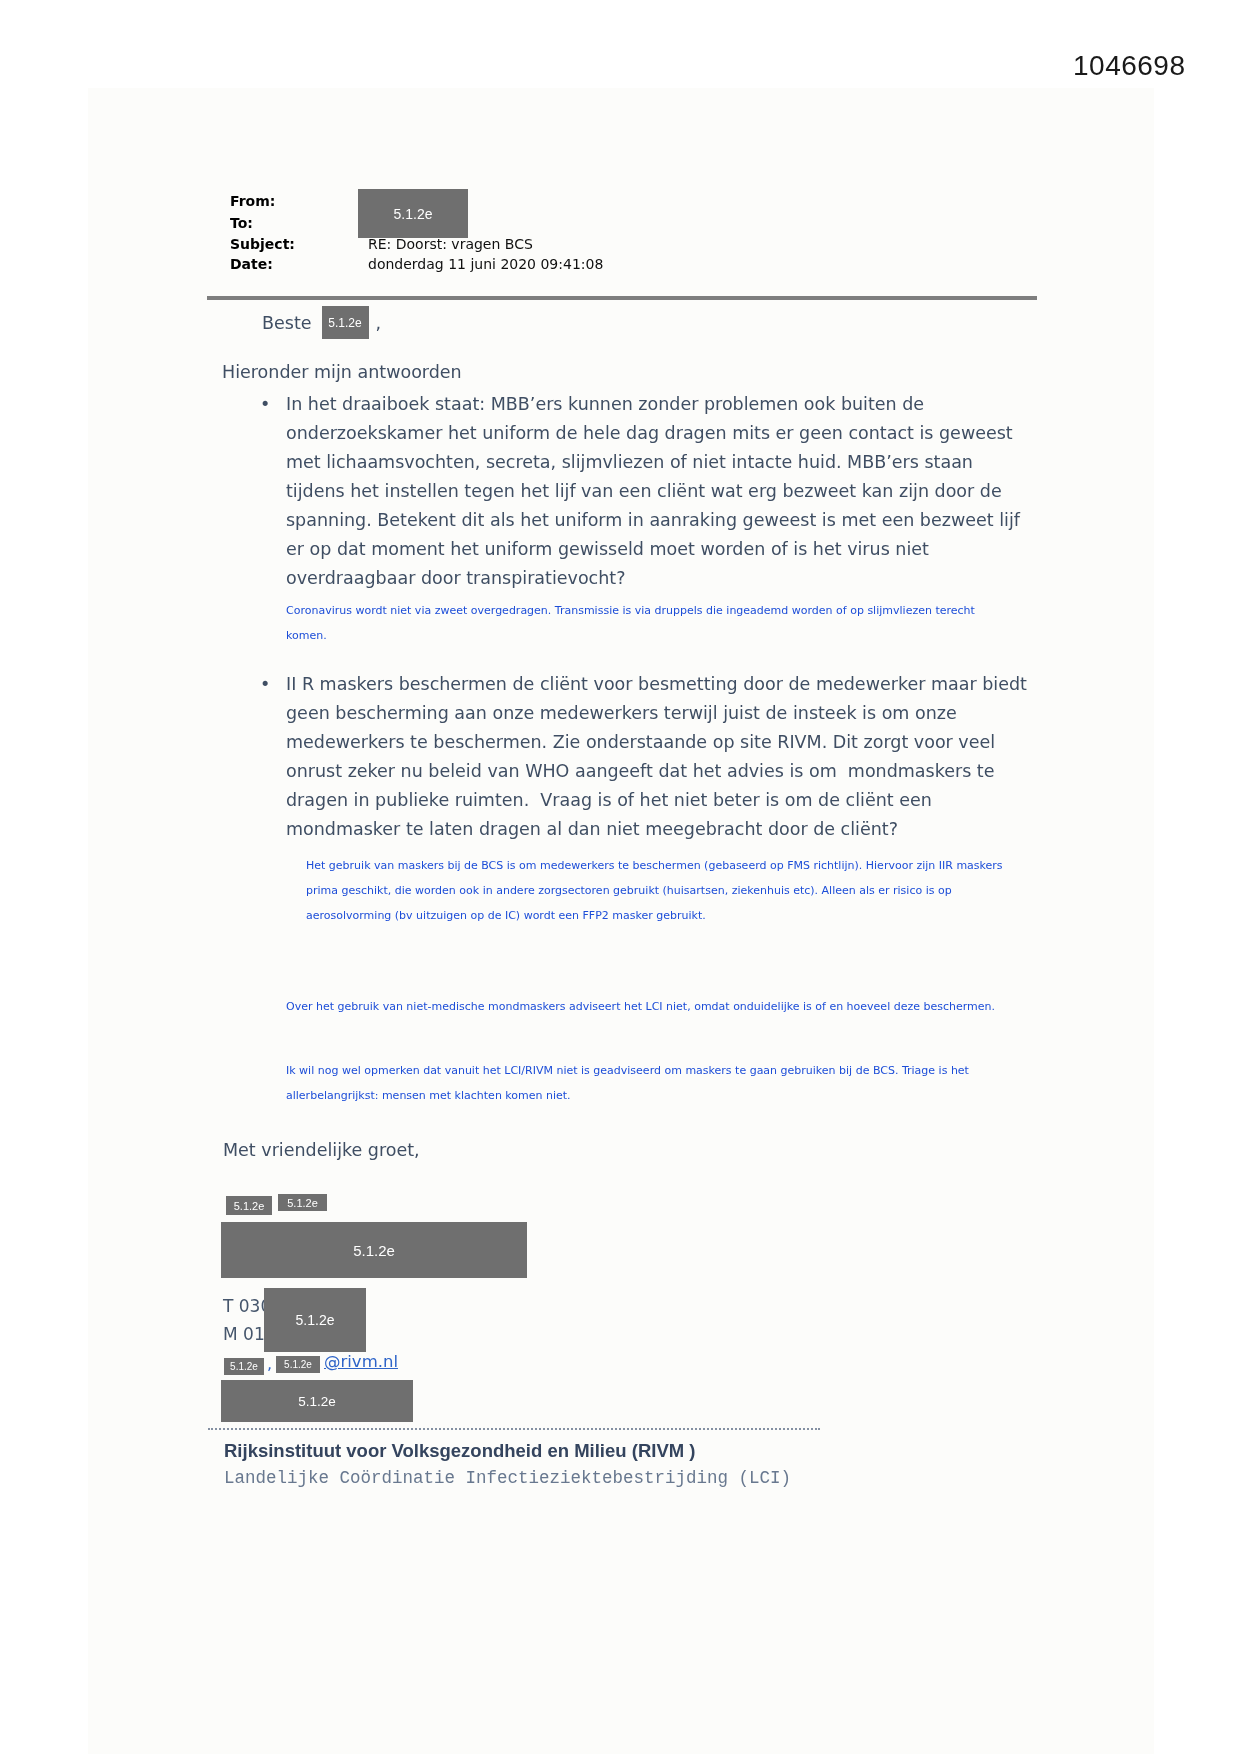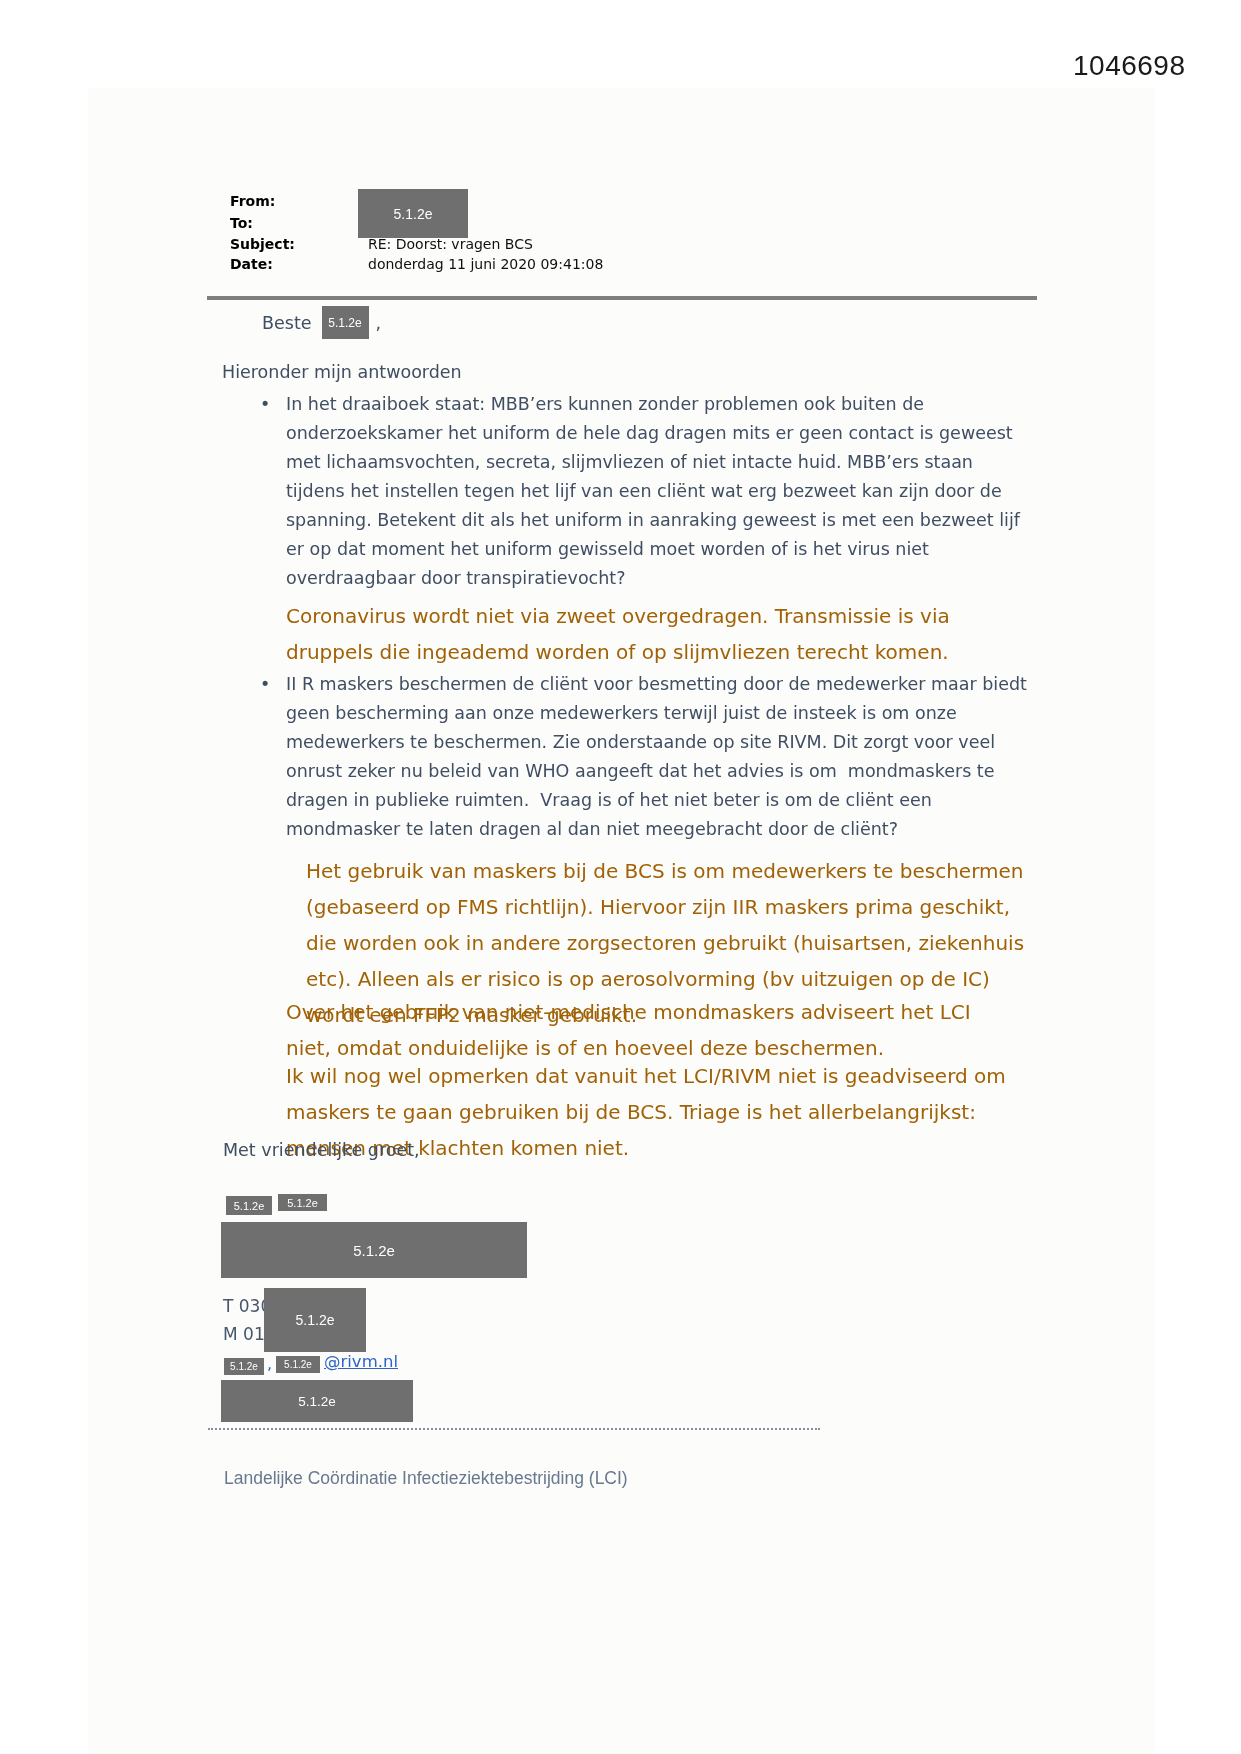--- a/index.html
+++ b/index.html
@@ -27,22 +27,22 @@
   #greeting .redaction{width:47px;height:33px;font-size:12px;margin:0 7px 0 10px;}
 
   #intro{position:absolute;left:222px;top:362px;font-size:17.5px;}
 
   .bullet-row{position:absolute;display:flex;}
   .bullet-dot{width:26px;font-size:17.5px;line-height:29px;color:#3f4e63;}
   .bullet-text{width:742px;font-size:17.5px;line-height:29px;color:#3f4e63;white-space:pre-wrap;}
   #bullet1{left:260px;top:390px;}
   #bullet2{left:260px;top:670px;}
 
-  .answer{position:absolute;left:286px;width:724px;font-size:20px;line-height:36px;
-        color:#a16207;white-space:pre-wrap;}
+  .answer{position:absolute;left:286px;width:724px;font-size:11px;line-height:25px;
+        color:#1d4ed8;white-space:pre-wrap;}
   #answer1{top:598px;}
   #answer2a{top:853px;margin-left:20px;}
   #answer2b{top:994px;}
   #answer2c{top:1058px;}
 
   #closing{position:absolute;left:223px;top:1140px;font-size:17.5px;}
 
   #sig-small-boxes{position:absolute;left:226px;top:1196px;display:flex;gap:6px;align-items:flex-start;}
   #sig-small-boxes .redaction{font-size:11px;}
   #sig-name-box1{width:46px;height:19px;}
@@ -57,21 +57,21 @@
   #email-box2{position:absolute;left:276px;top:1356px;width:44px;height:17px;font-size:10px;}
   #email-link{position:absolute;left:324px;top:1352px;font-size:16.5px;color:#2e64c8;
         text-decoration:underline;cursor:pointer;}
   #sig-bottom-box{position:absolute;left:221px;top:1380px;width:192px;height:42px;font-size:13.5px;}
 
   #dotted-divider{position:absolute;left:208px;top:1428px;width:612px;height:0;
         border-top:2px dotted #8490a2;}
 
   #org-name{position:absolute;left:224px;top:1440px;font-family:"Liberation Sans",sans-serif;
         font-weight:bold;font-size:18.5px;color:#34445e;}
-  #org-dept{position:absolute;left:224px;top:1468px;font-family:Liberation Sans, sans-serif;
+  #org-dept{position:absolute;left:224px;top:1468px;font-family:Liberation Mono, monospace;
         font-size:17.5px;color:#68788f;}
 </style>
 </head>
 <body>
 
 <div id="page">
   <div id="scan-area"></div>
 
   <div class="doc-number">1046698</div>
 
@@ -144,14 +144,15 @@
     <span>5.1.2e</span>
   </div>
   <a id="email-link">@rivm.nl</a>
 
   <div id="sig-bottom-box" class="redaction">
     <span>5.1.2e</span>
   </div>
 
   <div id="dotted-divider"></div>
 
+  <div id="org-name">Rijksinstituut voor Volksgezondheid en Milieu (RIVM )</div>
   <div id="org-dept">Landelijke Coördinatie Infectieziektebestrijding (LCI)</div>
 </div>
 
 </body></html>

